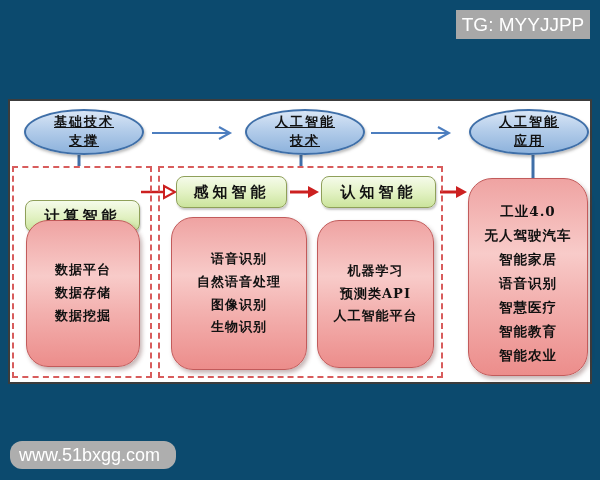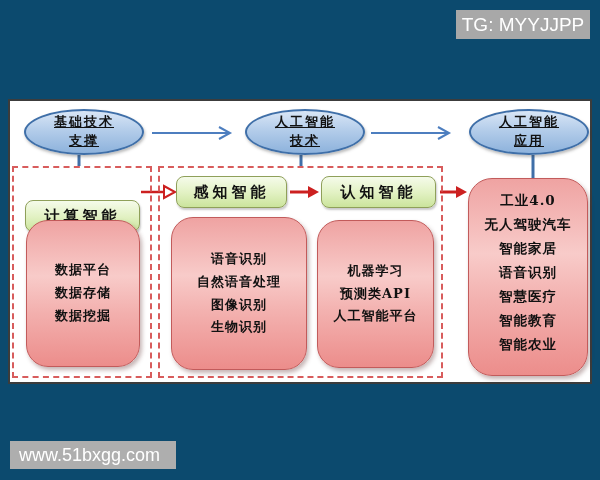--- a/index.html
+++ b/index.html
@@ -27,20 +27,21 @@
   .site-label {
     position: absolute;
     left: 10px; top: 441px;
     width: 166px; height: 28px;
     background: #aeaeae;
     color: #ffffff;
     font-family: "Liberation Sans", sans-serif;
     font-size: 18px;
     display: flex; align-items: center;
     padding-left: 9px;
+    border-radius: 12px;
   }
 
   
   .frame {
     position: absolute;
     left: 8px; top: 99px;
     width: 584px; height: 285px;
     border: 2px solid #3c3c3c;
     background: #ffffff;
   }
@@ -110,21 +111,21 @@
     line-height: 1.75;
     letter-spacing: 1px;
   }
   .pink-1 { left: 26px;  top: 220px; width: 114px; height: 147px; }
   .pink-2 { left: 171px; top: 217px; width: 136px; height: 153px; }
   .pink-3 { left: 317px; top: 220px; width: 117px; height: 148px; }
   .pink-apps {
     left: 468px; top: 178px; width: 120px; height: 198px;
     border-radius: 24px;
     justify-content: flex-start;
-    padding-top: 9px;
+    padding-top: 20px;
     line-height: 1.78;
     font-size: 13.5px;
   }
   .pink-line { display: block; white-space: nowrap; }
 </style>
 </head>
 <body>
 
 <div class="stage">
 

